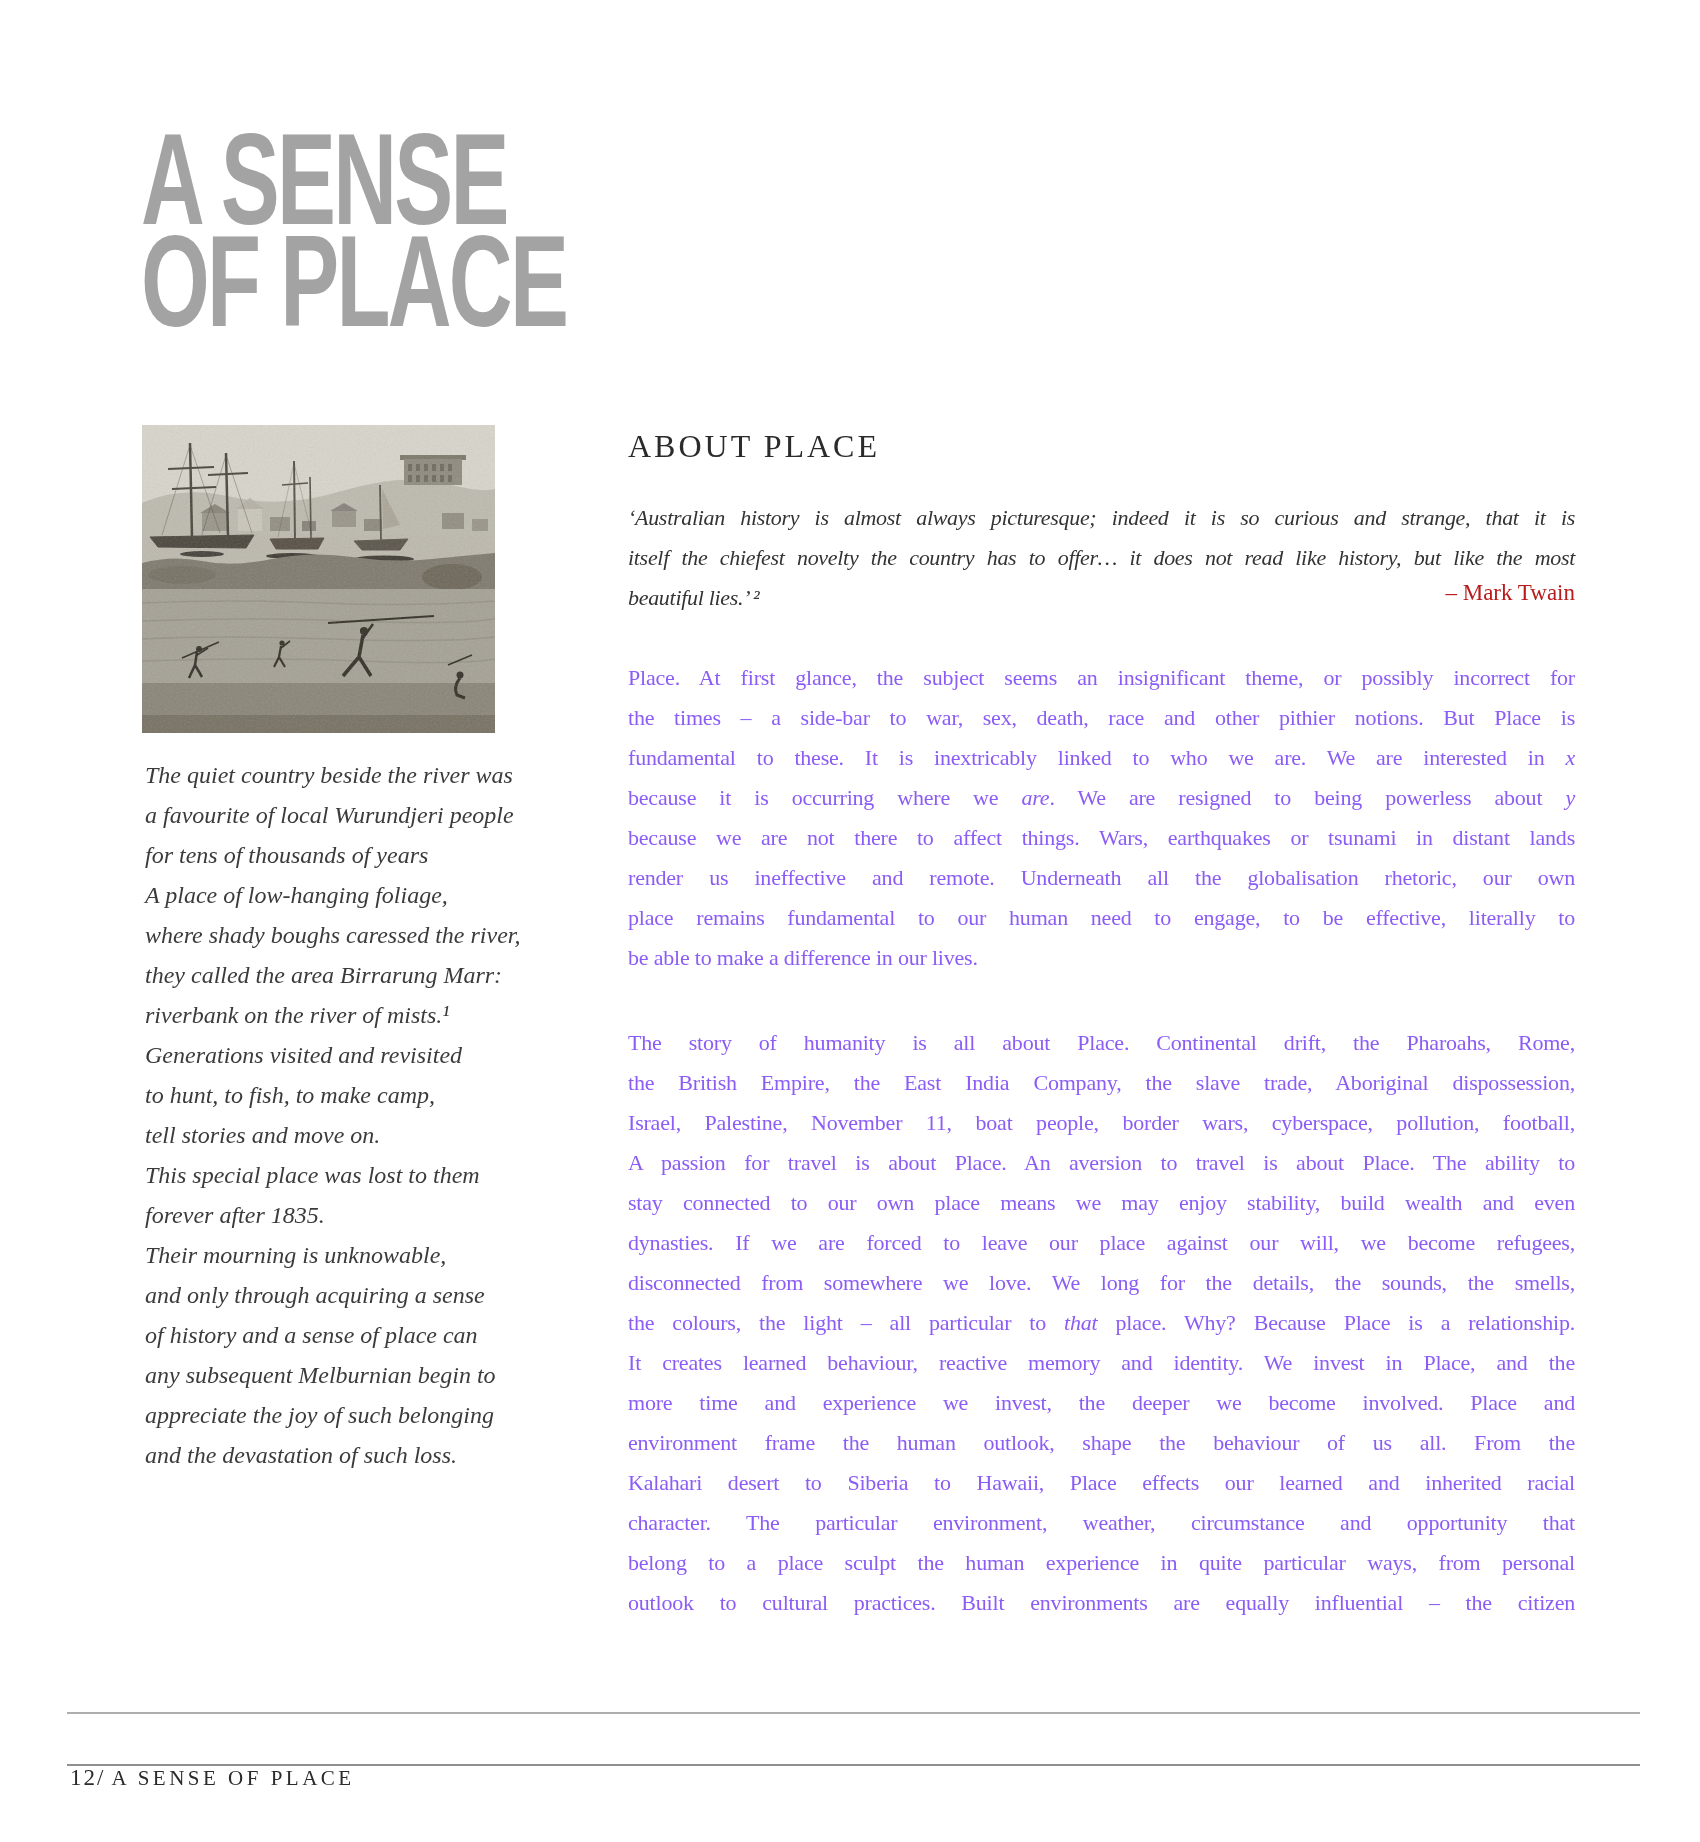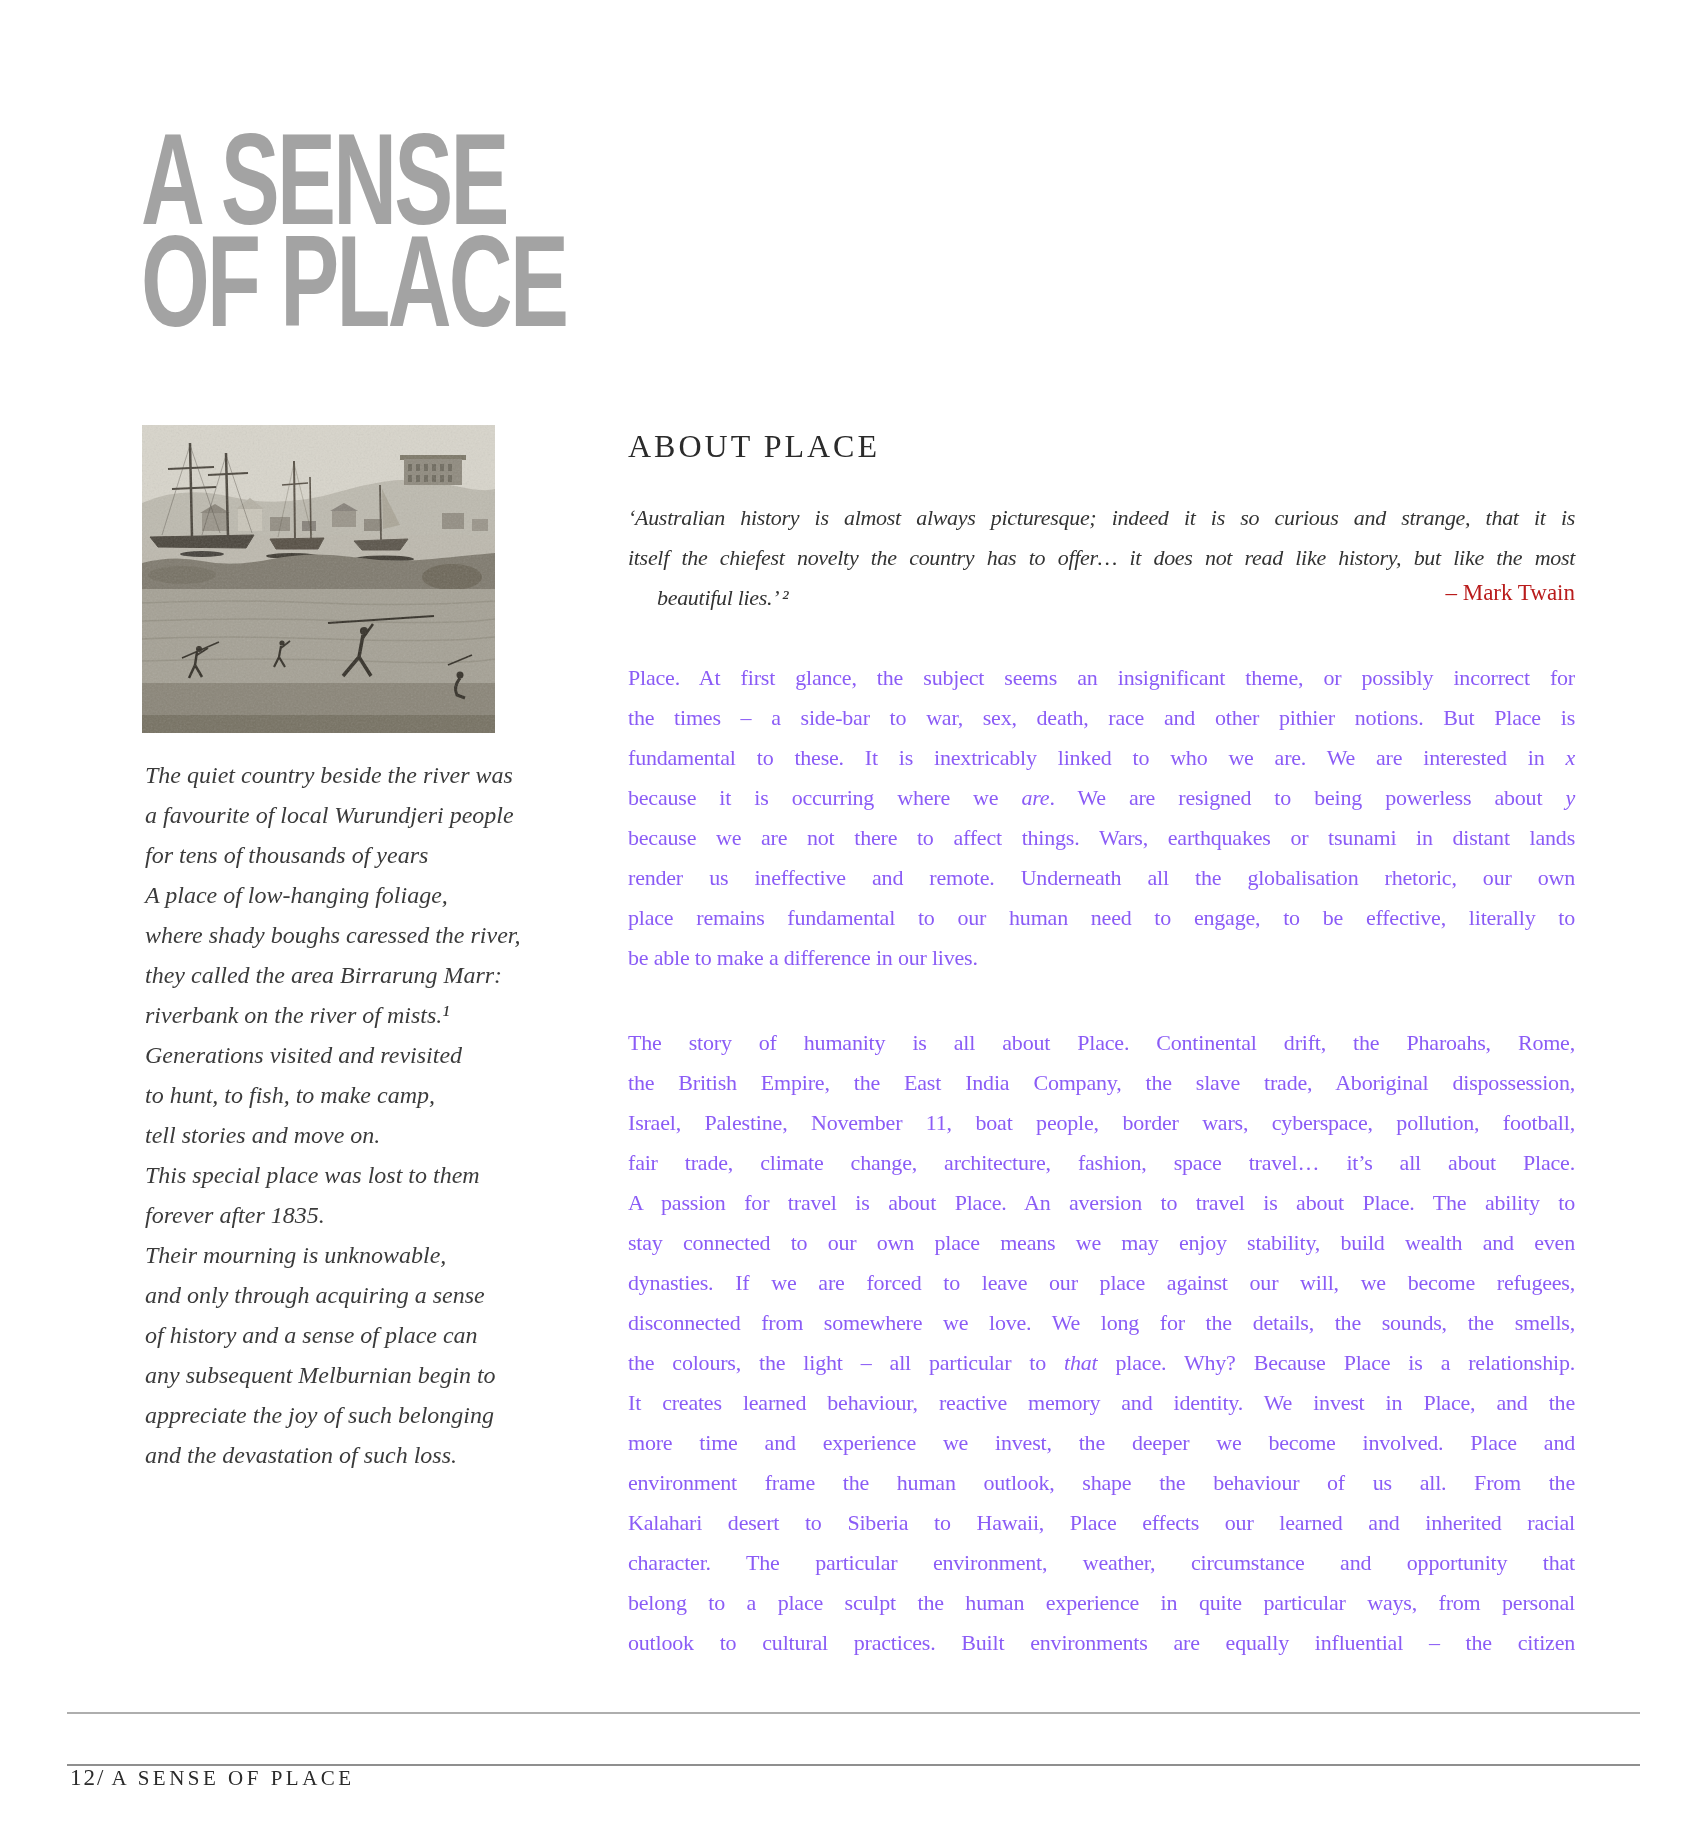--- a/index.html
+++ b/index.html
@@ -31,21 +31,21 @@
     font-size:32px; font-weight:normal; letter-spacing:3px; color:#2b2b2b;
   }
 
   .col { left:628px; width:947px; position:absolute; }
 
   .quote-block {
     top:498px; font-style:italic; font-size:22px; line-height:40px;
     letter-spacing:-0.3px; color:#333333;
   }
   .quote-block .line { text-align:justify; text-align-last:justify; white-space:nowrap; }
-  .quote-block .line:last-child { text-align-last:left;margin-left:29px; }
+  .quote-block .line:last-child { text-align-last:left; }
   .attribution {
     position:absolute; right:0; bottom:5px; font-style:normal;
     letter-spacing:0; font-size:23px; color:#b91c1c;margin-left:47px;
   }
 
   .body-para { font-size:22px; line-height:40px; letter-spacing:-0.2px; color:#8b5cf6; }
   .body-para .line { text-align:justify; text-align-last:justify; white-space:nowrap; }
   .para-1 { top:658px; }
   .para-1 .line:last-child { text-align-last:left; }
   .para-2 { top:1023px; }
@@ -210,21 +210,20 @@
       <div class="line">because we are not there to affect things. Wars, earthquakes or tsunami in distant lands</div>
       <div class="line">render us ineffective and remote. Underneath all the globalisation rhetoric, our own</div>
       <div class="line">place remains fundamental to our human need to engage, to be effective, literally to</div>
       <div class="line">be able to make a difference in our lives.</div>
     </div>
 
   <div class="col body-para para-2">
       <div class="line">The story of humanity is all about Place. Continental drift, the Pharoahs, Rome,</div>
       <div class="line">the British Empire, the East India Company, the slave trade, Aboriginal dispossession,</div>
       <div class="line">Israel, Palestine, November 11, boat people, border wars, cyberspace, pollution, football,</div>
-      <div class="line">fair trade, climate change, architecture, fashion, space travel… it’s all about Place.</div>
       <div class="line">A passion for travel is about Place. An aversion to travel is about Place. The ability to</div>
       <div class="line">stay connected to our own place means we may enjoy stability, build wealth and even</div>
       <div class="line">dynasties. If we are forced to leave our place against our will, we become refugees,</div>
       <div class="line">disconnected from somewhere we love. We long for the details, the sounds, the smells,</div>
       <div class="line"><span>the colours, the light – all particular to </span><em>that</em><span> place. Why? Because Place is a relationship.</span></div>
       <div class="line">It creates learned behaviour, reactive memory and identity. We invest in Place, and the</div>
       <div class="line">more time and experience we invest, the deeper we become involved. Place and</div>
       <div class="line">environment frame the human outlook, shape the behaviour of us all. From the</div>
       <div class="line">Kalahari desert to Siberia to Hawaii, Place effects our learned and inherited racial</div>
       <div class="line">character. The particular environment, weather, circumstance and opportunity that</div>

